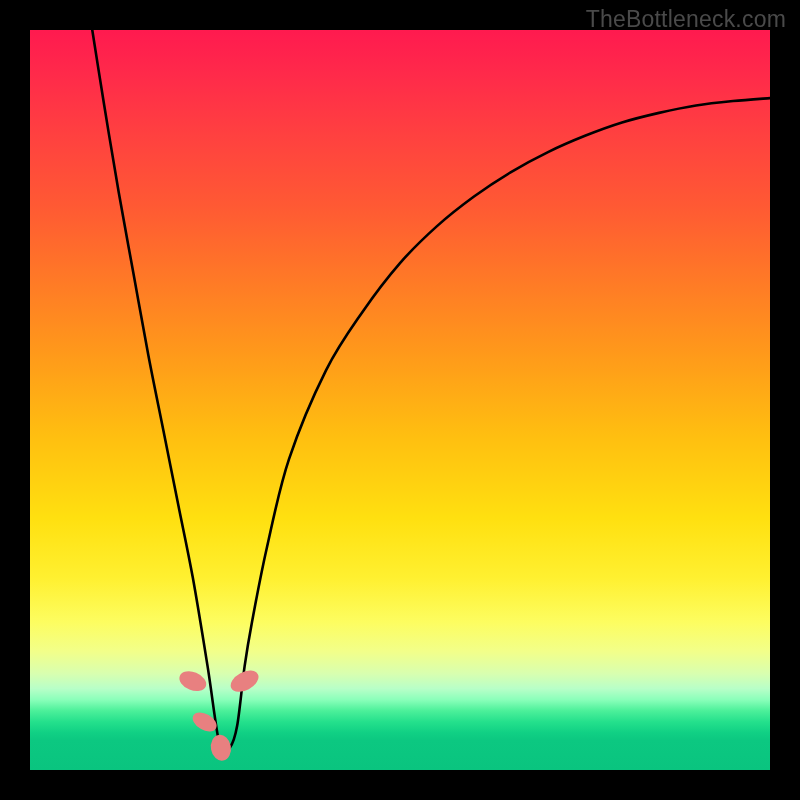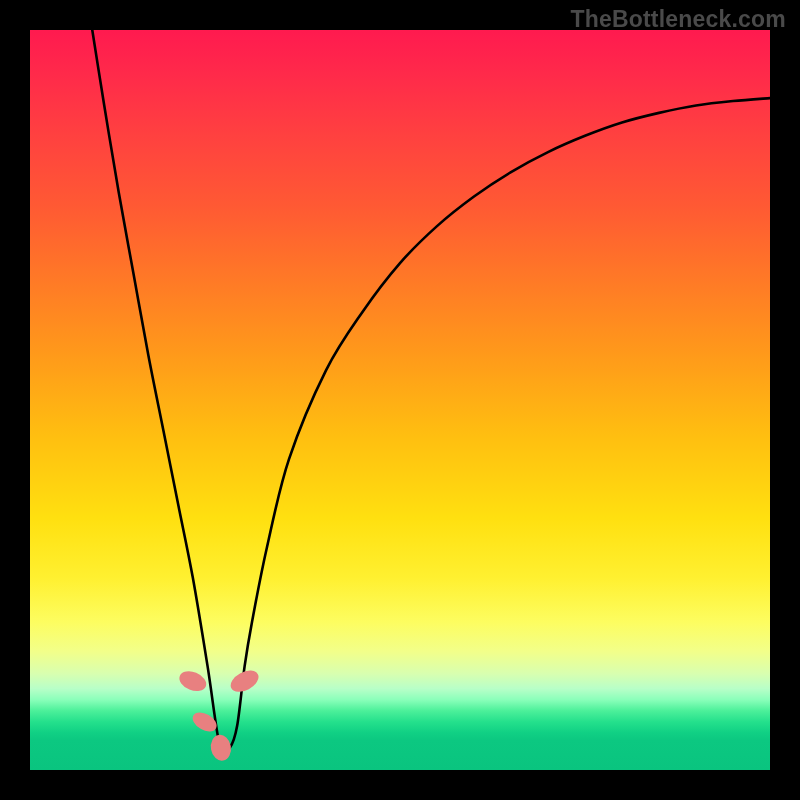--- a/index.html
+++ b/index.html
@@ -47,21 +47,21 @@
       #0cc881 96%,
       #0ac47f 100%
     );
   }
   .watermark {
     position: absolute;
     top: 6px;
     right: 14px;
     color: #4a4a4a;
     font-size: 23px;
-    font-weight: 700;
+    font-weight: 400;
     letter-spacing: 0.2px;
   }
   svg.curve {
     position: absolute;
     left: 0;
     top: 0;
     width: 740px;
     height: 740px;
   }
   .bead {

